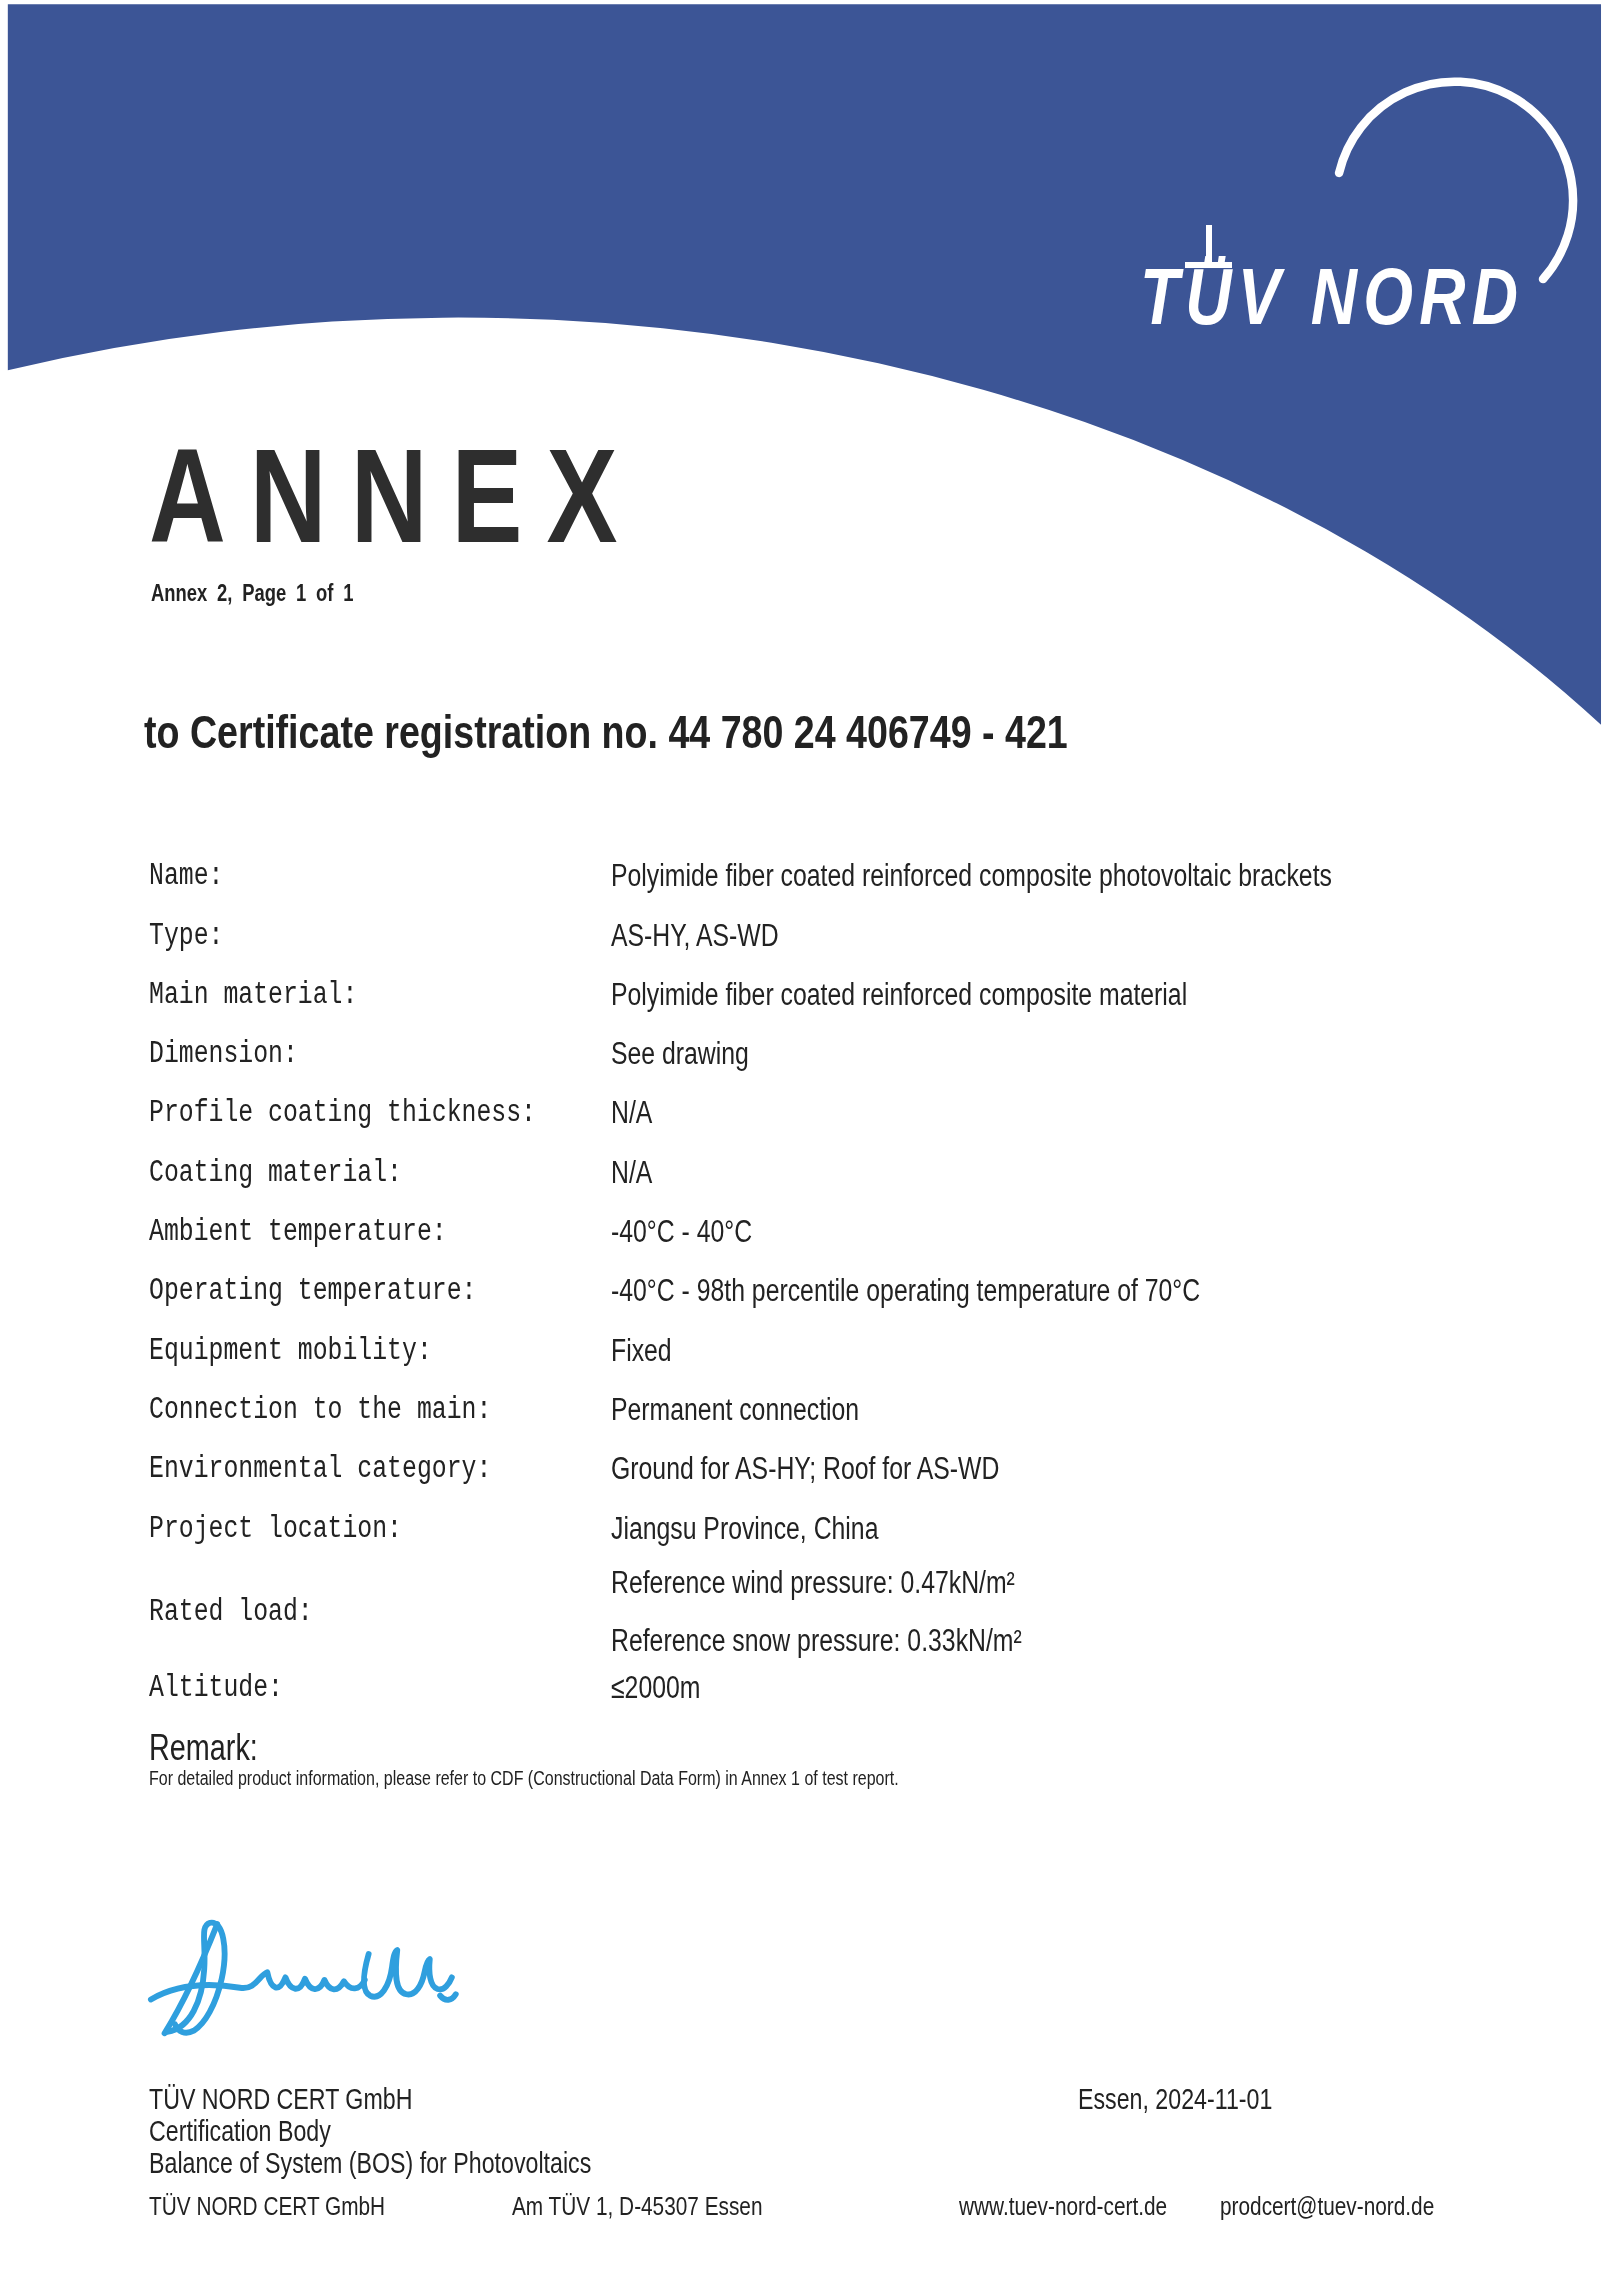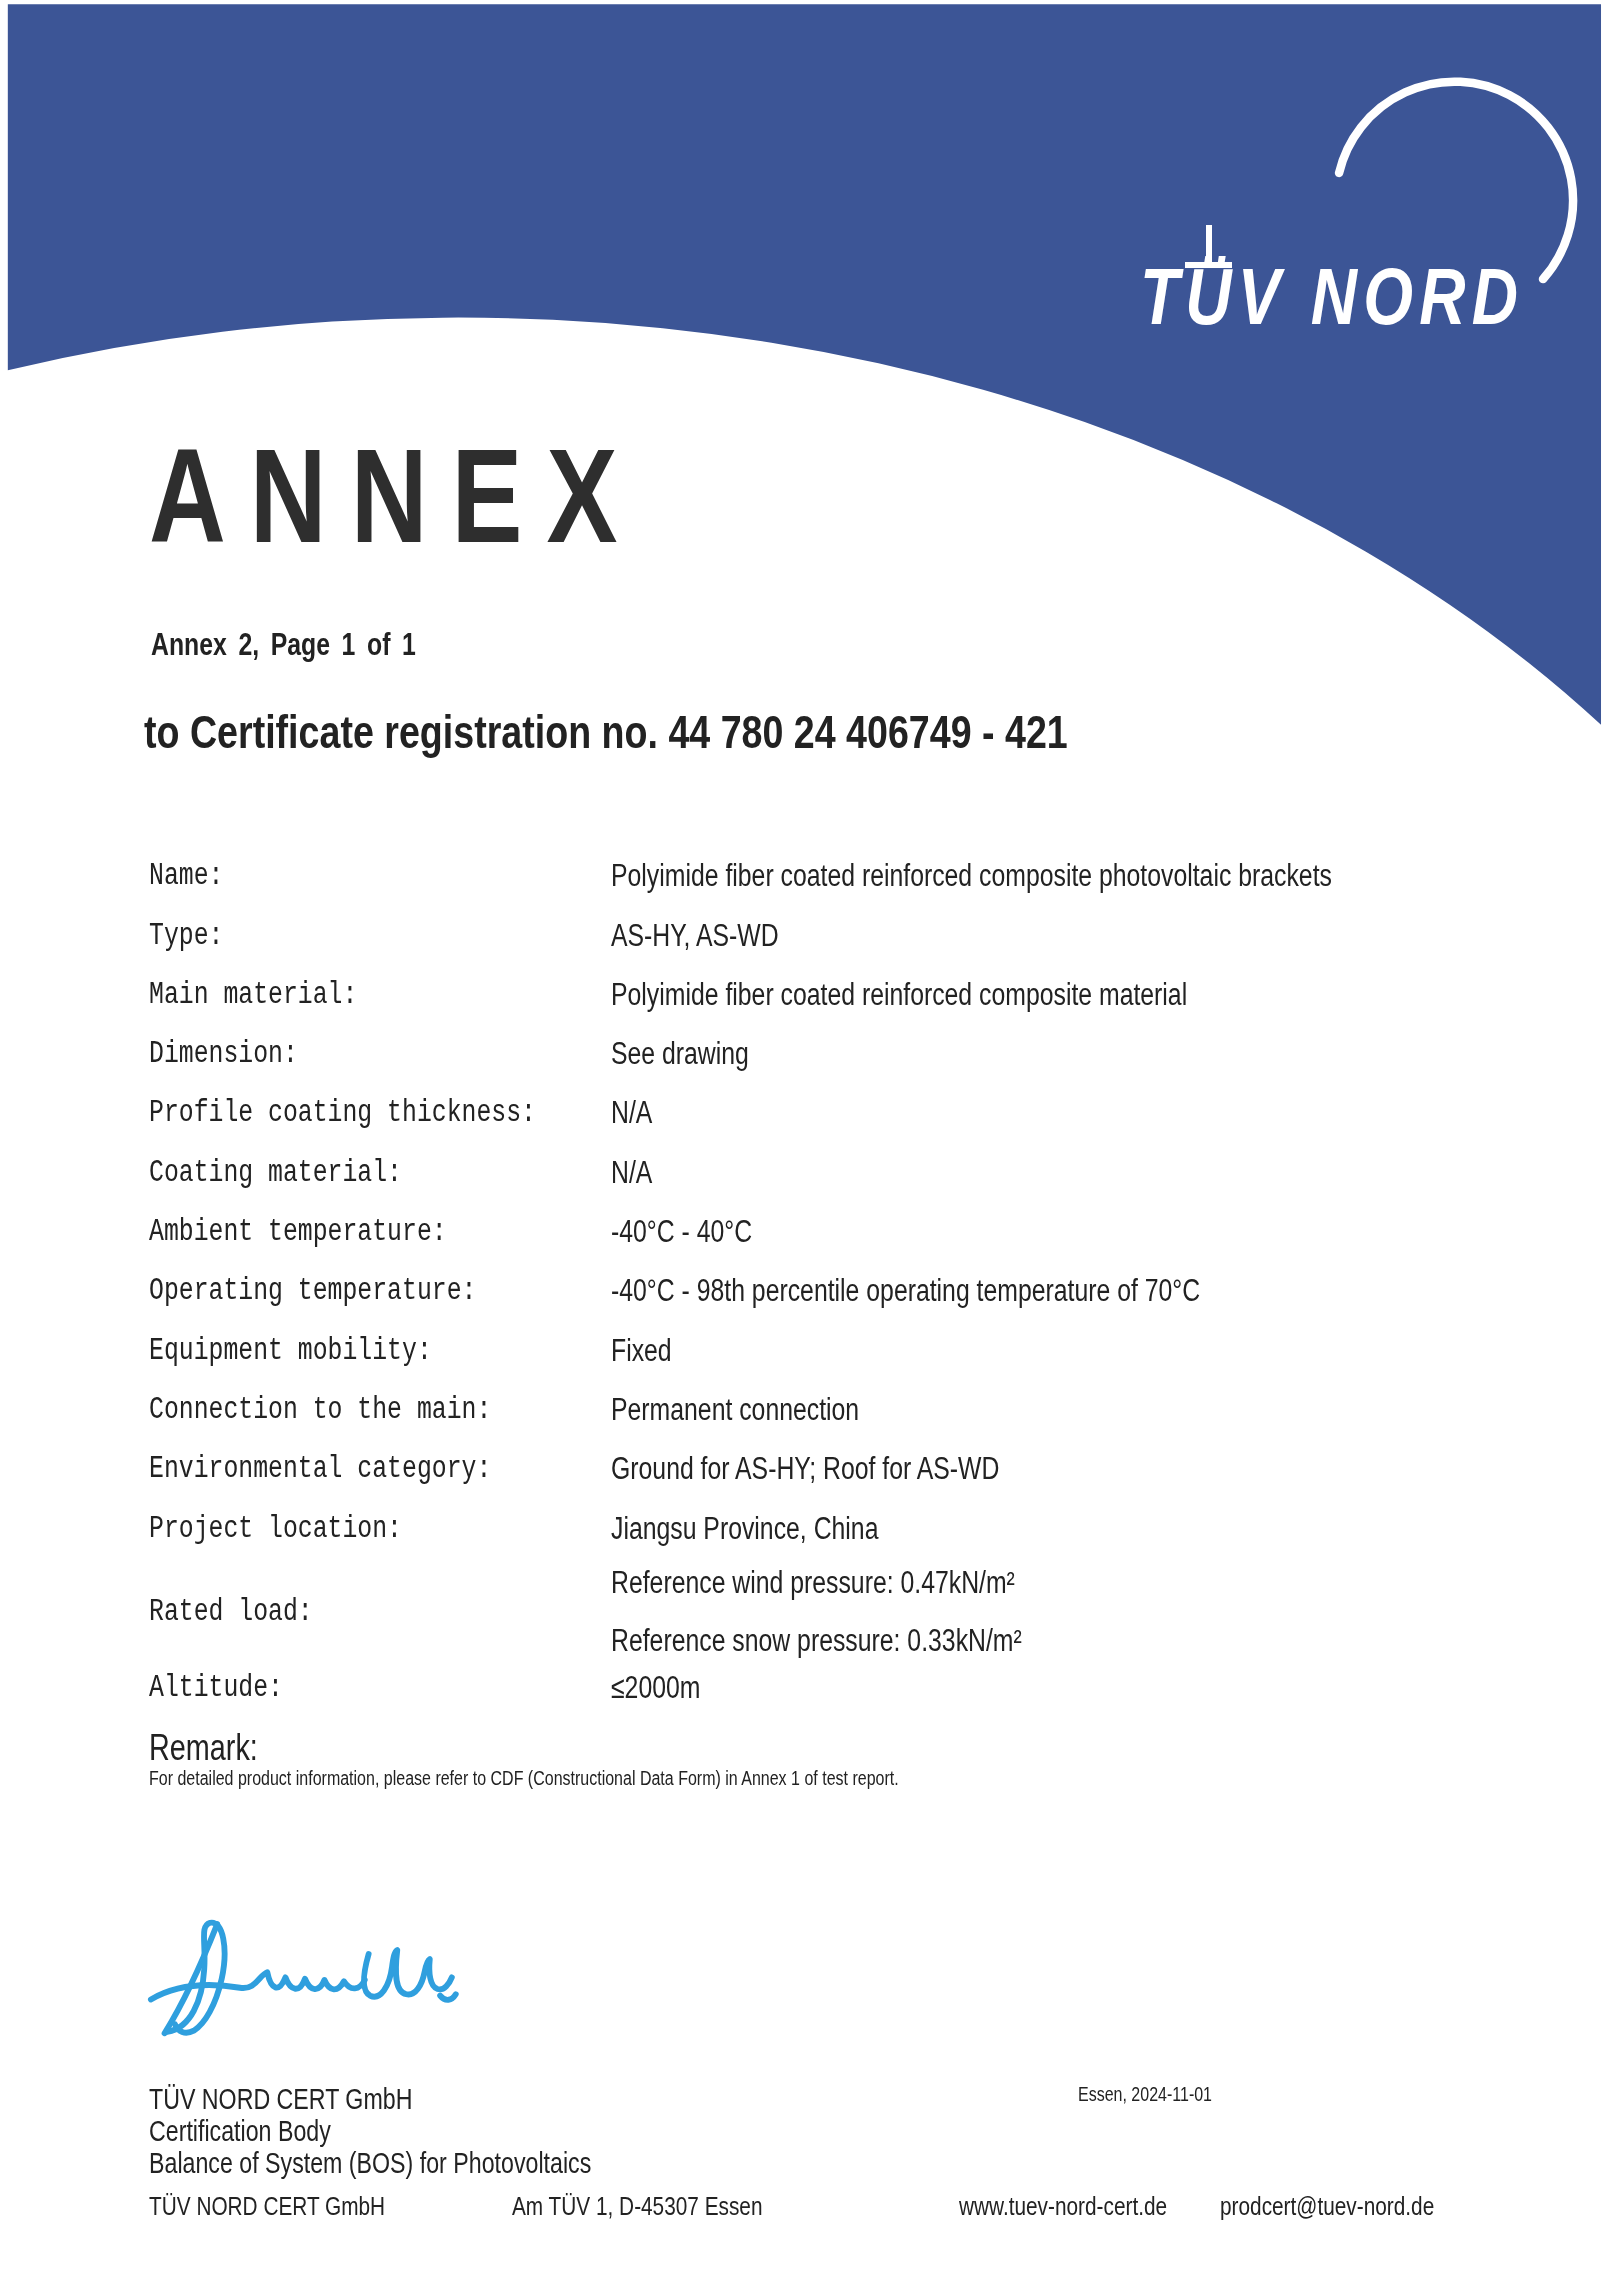--- a/index.html
+++ b/index.html
@@ -26,31 +26,31 @@
     font-size:80px;font-weight:700;font-style:italic;
     color:#ffffff;letter-spacing:7.8px;
   }
   .tuv-cross-v{position:absolute;left:1206px;top:225px;width:5.9px;height:39px;background:#ffffff;}
   .tuv-cross-h{position:absolute;left:1185px;top:262px;width:47px;height:5.9px;background:#ffffff;}
   .annex-title{
     position:absolute;left:149px;top:420px;
     font-size:133px;font-weight:700;color:#2e2e2e;
   }
   .annex-title .t{letter-spacing:30px;}
-  .annex-page{position:absolute;left:151px;top:627px;font-size:31px;font-weight:700;}
+  .annex-page{position:absolute;left:151px;top:580px;font-size:23px;font-weight:700;}
   .annex-page .t{word-spacing:5.9px;}
   .cert-line{position:absolute;left:144px;top:704px;font-size:47px;font-weight:700;}
   .desc-title{position:absolute;left:149px;top:816px;font-size:34px;font-weight:700;}
   .spec-label{position:absolute;left:149px;font-size:31px;font-family:Liberation Mono, monospace;}
   .spec-value{position:absolute;left:611px;font-size:31px;}
   .remark-label{position:absolute;left:149px;top:1727px;font-size:36px;}
   .remark-text{position:absolute;left:149px;top:1767px;font-size:20px;}
   .sig-svg{position:absolute;left:140px;top:1913px;}
   .f-line{position:absolute;left:149px;font-size:29px;}
-  .f-date{position:absolute;left:1078px;top:2083px;font-size:20px;}
+  .f-date{position:absolute;left:1078px;top:2083px;font-size:29px;}
   .f1{top:2083px;} .f2{top:2115px;} .f3{top:2147px;}
   .fb{position:absolute;top:2191px;font-size:26px;}
   .fb0{left:149px;} .fb1{left:512px;} .fb2{left:959px;} .fb3{left:1220px;}
 </style>
 </head>
 <body>
 
 <div class="page">
 
   <svg class="header-svg" width="1616" height="815" viewBox="0 0 2480 1250">

